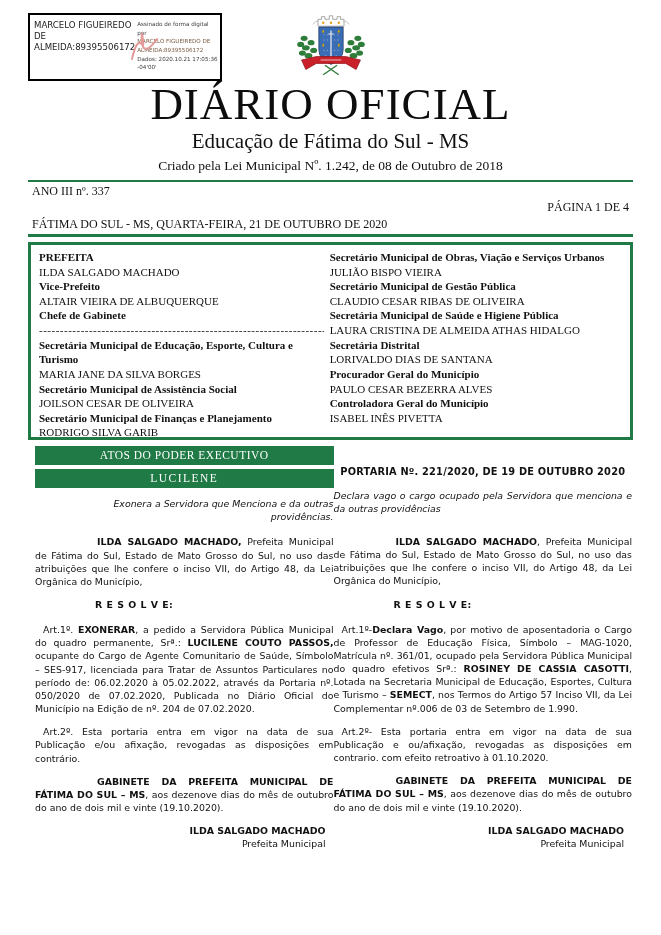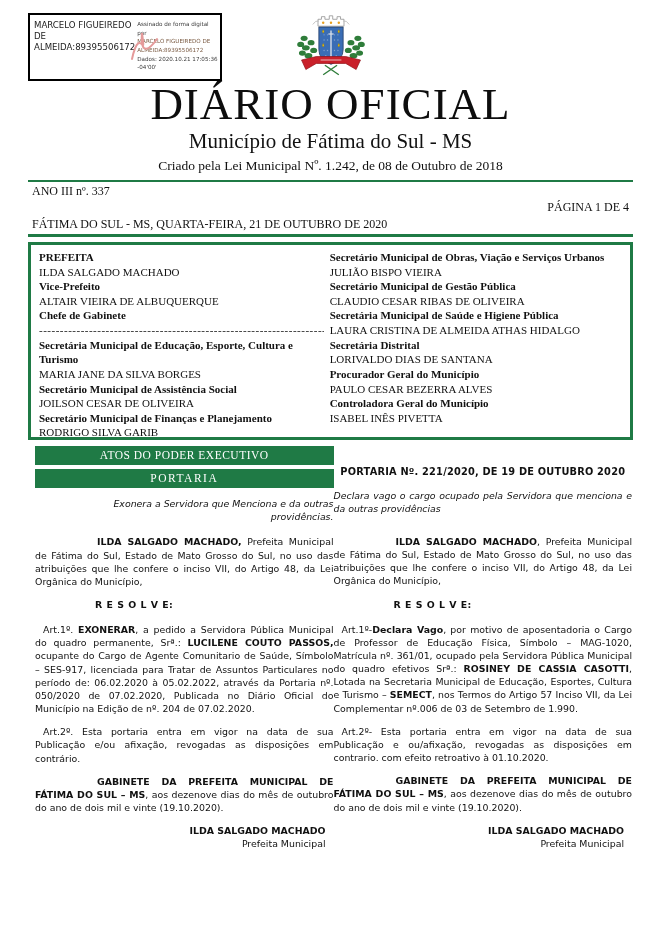--- a/index.html
+++ b/index.html
@@ -142,21 +142,21 @@
     <g stroke="#ffffff" stroke-width="1" opacity=".8">
       <line x1="33" y1="57" x2="57" y2="57"></line>
     </g>
 
     <line x1="36" y1="74" x2="52" y2="63" stroke="#2f7d3a" stroke-width="1.6"></line>
     <line x1="54" y1="74" x2="38" y2="63" stroke="#2f7d3a" stroke-width="1.6"></line>
   </svg>
 
   <div class="masthead">
     <div class="g-title">DIÁRIO OFICIAL</div>
-    <div class="g-sub">Município de Fátima do Sul - MS</div>
+    <div class="g-sub">Educação de Fátima do Sul - MS</div>
     <div class="g-law">Criado pela Lei Municipal Nº. 1.242, de 08 de Outubro de 2018</div>
   </div>
 
   <div class="rulebar">
     <div class="lefties">
       <span>ANO III nº. 337</span>
       <span>FÁTIMA DO SUL - MS, QUARTA-FEIRA,  21 DE OUTUBRO DE 2020</span>
     </div>
     <span>PÁGINA 1 DE 4</span>
   </div>
@@ -189,21 +189,21 @@
       <div class="oname">PAULO CESAR BEZERRA ALVES</div>
       <div class="otitle">Controladora Geral do Município</div>
       <div class="oname">ISABEL INÊS PIVETTA</div>
     </div>
   </div>
 
   <div class="content">
 
     <div class="col lt">
       <div class="banner">ATOS DO PODER EXECUTIVO</div>
-      <div class="banner second">PORTARIA</div>
+      <div class="banner second">LUCILENE</div>
 
       <div class="summary-220">Exonera a Servidora que Menciona e da  outras providências.</div>
 
       <p class="body indent-big"><span class="b">ILDA SALGADO MACHADO,</span><span> Prefeita Municipal de Fátima do Sul, Estado de Mato Grosso do Sul, no uso das atribuições que lhe confere o inciso VII, do Artigo 48, da Lei Orgânica do Município,</span></p>
 
       <div class="resolve">R E S O L V E:</div>
 
       <p class="body indent-sm"><span>Art.1º. </span><span class="b">EXONERAR</span><span>, a pedido a Servidora Pública Municipal do  quadro permanente, Srª.: </span><span class="b">LUCILENE COUTO PASSOS,</span><span> ocupante do Cargo de Agente Comunitario de Saúde, Símbolo – SES-917, licenciada para Tratar de Assuntos Particulares no período de: 06.02.2020 à 05.02.2022, através da Portaria nº. 050/2020 de 07.02.2020, Publicada no Diário Oficial do Município na Edição de nº. 204 de 07.02.2020.</span></p>
 
       <p class="body indent-sm">Art.2º. Esta portaria entra em vigor na data de sua Publicação e/ou afixação, revogadas as disposições em contrário.</p>

